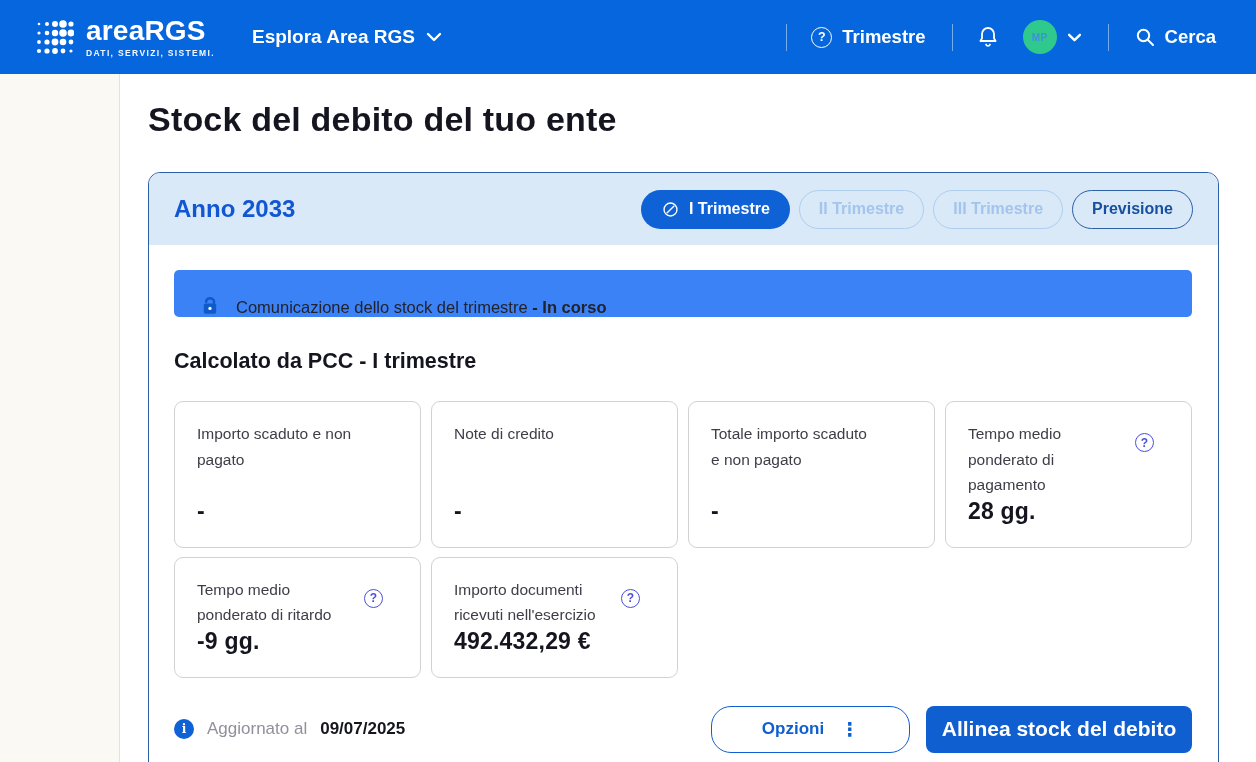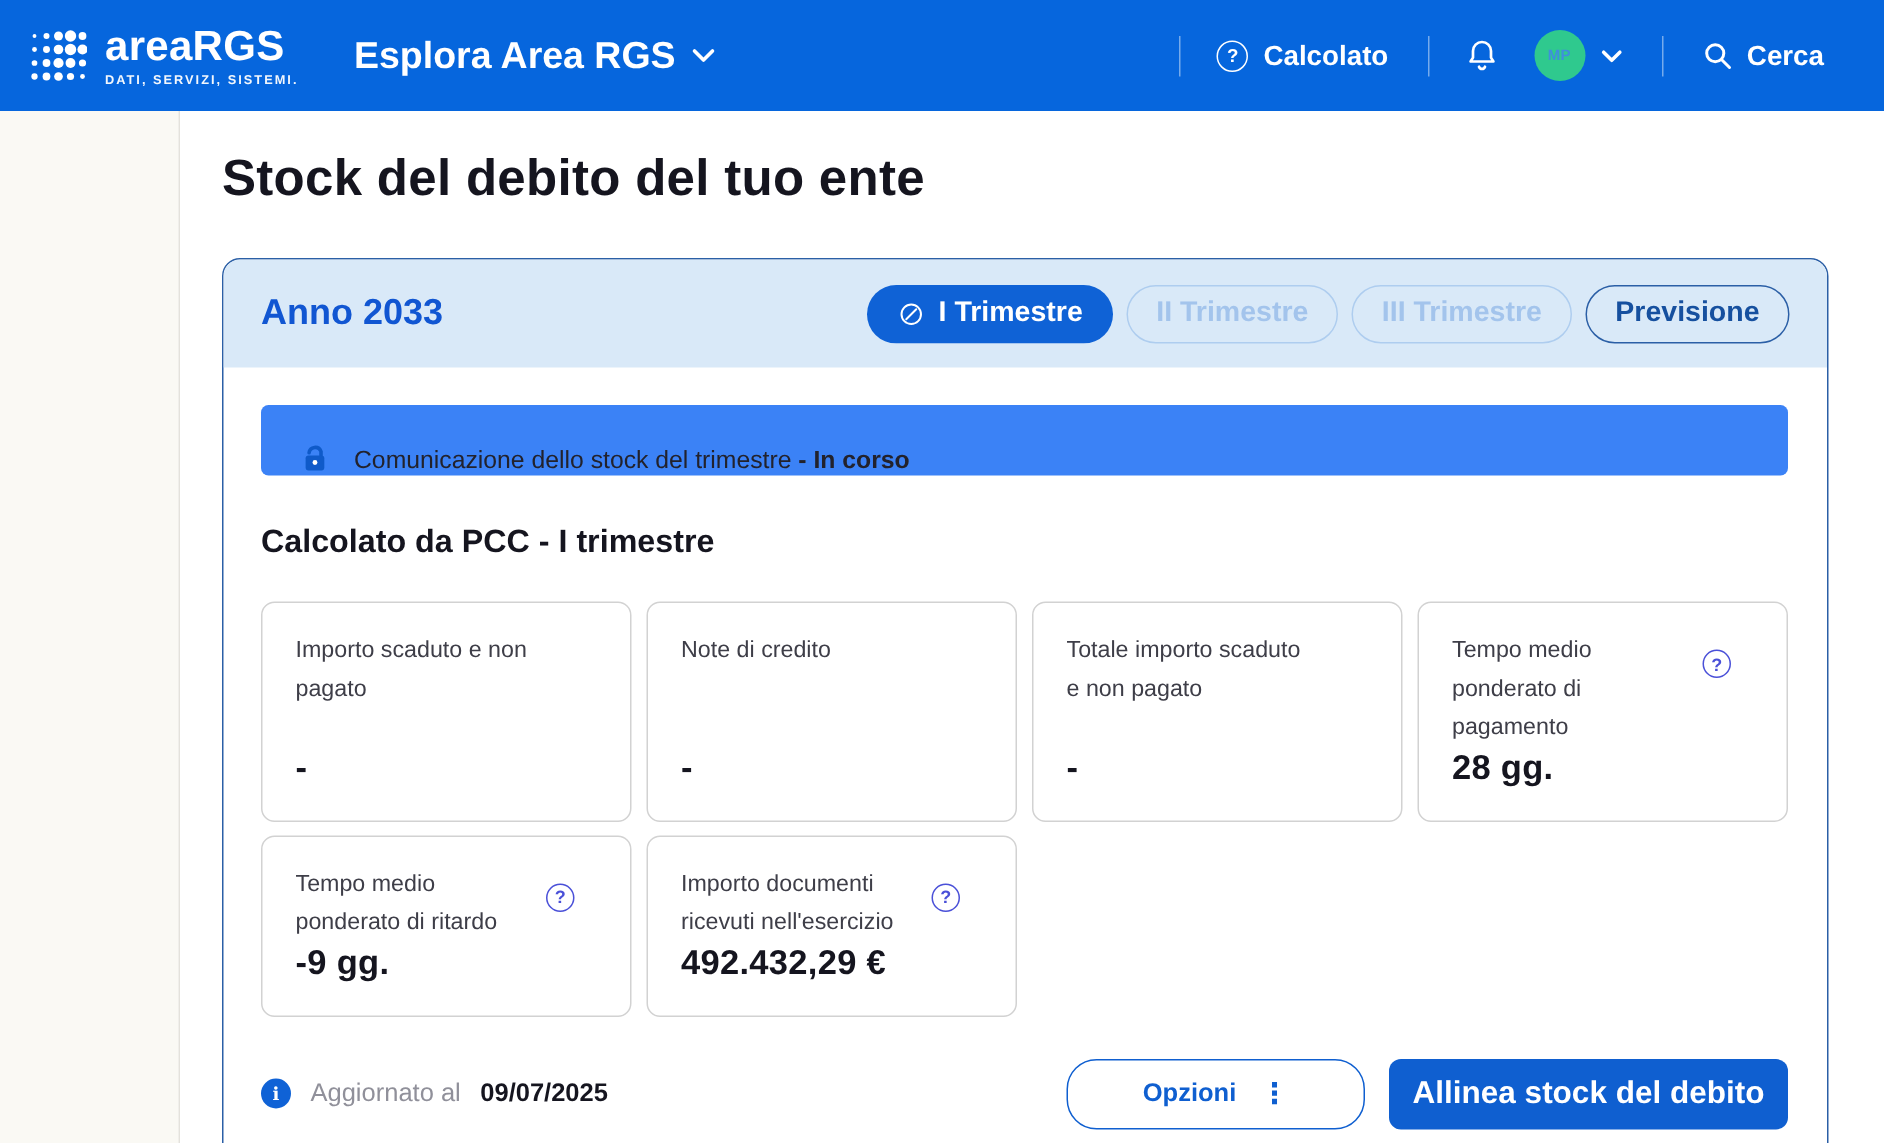--- a/index.html
+++ b/index.html
@@ -8,28 +8,28 @@
     font-family:"Liberation Sans","DejaVu Sans",sans-serif;
     background:#faf9f4;
     color:#1b1b26;
   }
 
   
   .topbar {
     position:relative; z-index:10;
     height:74px; background:#0666dd; color:#fff;
     display:flex; align-items:center;
-    padding:0 40px 0 18px;
+    padding:0 40px 0 34px;
   }
   .logo { display:flex; align-items:center; gap:12px; cursor:pointer; }
   .logo-text { display:flex; flex-direction:column; line-height:1; }
   .brand { font-size:28px; font-weight:700; letter-spacing:.2px; }
   .tagline { font-size:8.5px; font-weight:600; letter-spacing:1.35px; margin-top:4px; opacity:.95; }
   .explore { display:flex; align-items:center; gap:11px; margin-left:37px;
-    font-size:25px; font-weight:600; color:#fff; background:none; border:none; cursor:pointer;
+    font-size:19px; font-weight:600; color:#fff; background:none; border:none; cursor:pointer;
     font-family:inherit;text-align:center; }
   .top-right { margin-left:auto; display:flex; align-items:center; }
   .vdiv { width:1px; height:27px; background:rgba(255,255,255,.45); }
   .top-item { display:flex; align-items:center; gap:10px; background:none; border:none;
     color:#fff; font-size:18.5px; font-weight:600; cursor:pointer; font-family:inherit; }
   .q-badge { width:21px; height:21px; border:1.8px solid #fff; border-radius:50%;
     display:flex; align-items:center; justify-content:center; font-size:12.5px; font-weight:700; }
   .avatar { width:34px; height:34px; border-radius:50%; background:#2fc98e;
     display:flex; align-items:center; justify-content:center;
     color:#3f8fdc; font-size:10px; font-weight:700; letter-spacing:.3px; }
@@ -52,21 +52,21 @@
   .panel-head {
     height:72px; background:#d9e9f8; border-radius:11px 11px 0 0;
     display:flex; align-items:center; justify-content:space-between;
     padding:0 25px;
   }
   .year-title { font-size:24px; font-weight:700; color:#1156d2; }
   .pills { display:flex; gap:9px; }
   .pill {
     height:39px; border-radius:22px; padding:0 19px;
     display:flex; align-items:center; justify-content:center; gap:9px;
-    font-size:19px; font-weight:600; font-family:inherit;
+    font-size:16px; font-weight:600; font-family:inherit;
     background:transparent; border:1px solid transparent; cursor:pointer;
   }
   .pill-active { background:#0f62d6; color:#fff; }
   .pill-disabled { border-color:#aecdef; color:#a3c4ec; cursor:default; }
   .pill-outline { border-color:#2b5fa6; color:#16509f; }
 
   .panel-body { padding:25px 26px 0 25px; }
 
   .status-bar {
     height:47px; background:#3b82f6; border-radius:5px;
@@ -165,21 +165,21 @@
           <polyline points="2,2 8,8 14,2" fill="none" stroke="#fff" stroke-width="2.4" stroke-linecap="round" stroke-linejoin="round"></polyline>
         </svg>
     </span>
   </button>
 
   <div class="top-right">
     <div class="vdiv mr24"></div>
 
     <button class="top-item mr26">
       <span class="q-badge">?</span>
-      <span>Calcolato</span>
+      <span>Trimestre</span>
     </button>
 
     <div class="vdiv mr24"></div>
 
     <button class="top-item mr24">
       <span>
         <svg width="22" height="24" viewBox="0 0 22 24" fill="none" stroke="#fff" stroke-width="1.8" stroke-linecap="round" stroke-linejoin="round">
           <path d="M11 3a6 6 0 0 0-6 6v4.4L3.4 16h15.2L17 13.4V9a6 6 0 0 0-6-6z"></path>
           <path d="M9 19.5a2.1 2.1 0 0 0 4 0"></path>
         </svg>

